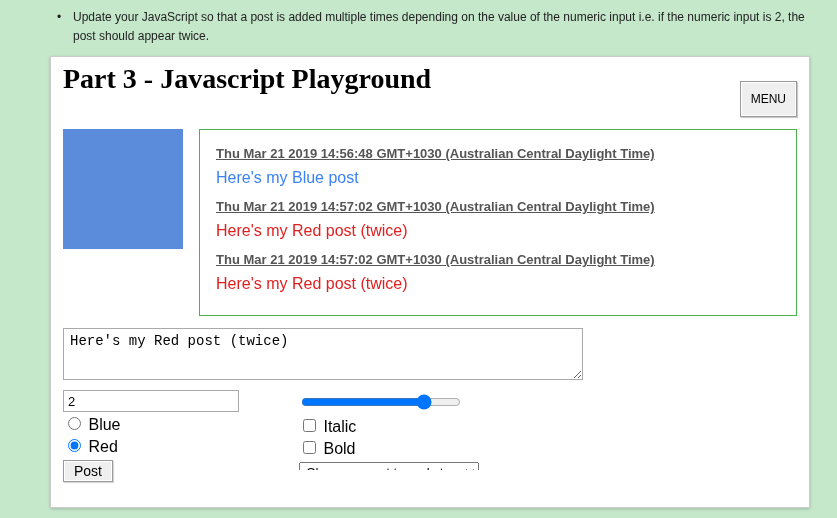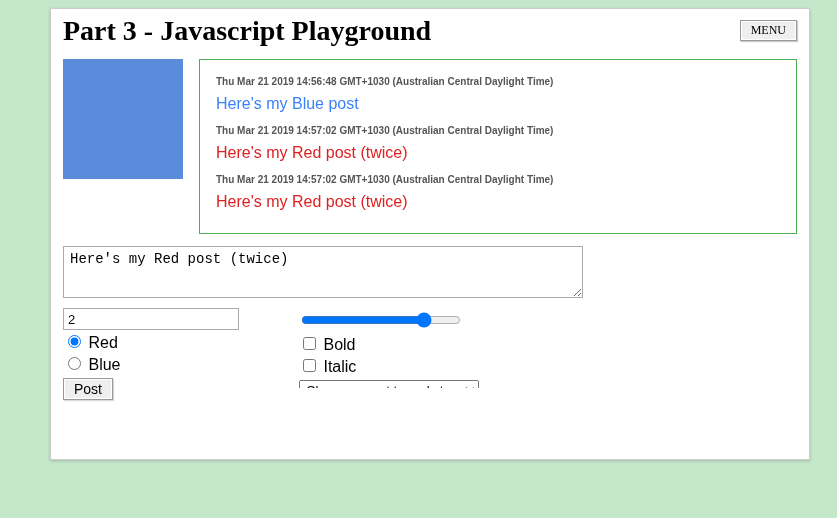--- a/index.html
+++ b/index.html
@@ -47,48 +47,49 @@
     }
     .title {
       font-family: "Times New Roman", Times, serif;
       font-size: 28px;
       font-weight: bold;
       margin: 0;
     }
     .menu-btn {
       background: #efefef;
       border: 1px solid #999;
-      padding: 2px 10px;
+      padding: 10px 10px;
       font-size: 12px;
-      font-family: Liberation Serif, serif;
+      font-family: Liberation Sans, sans-serif;
       cursor: pointer;
-      margin-top: 5px;
+      margin-top: 18px;
       box-shadow: inset 0 0 0 1px #fff, 1px 1px 1px rgba(0,0,0,0.2);
     }
     .content-row {
       display: flex;
       padding: 4px 12px 8px 12px;
     }
     .swatch {
       width: 120px;
       height: 120px;
       background: #5b8bdb;
       margin-right: 16px;
       flex-shrink: 0;
     }
     .posts-box {
       flex: 1;
       border: 1px solid #4caf50;
       padding: 10px 16px;
     }
     .post-ts {
-      font-size: 10px;
+      font-size: 13px;
       color: #555;
       font-weight: bold;
       margin: 6px 0 8px 0;
+      text-decoration: underline;
     }
     .post-body {
       font-size: 16px;
       margin: 0 0 12px 0;
     }
     .post-blue { color: #3b82f6; }
     .post-red { color: #e02020; }
     .compose {
       padding: 4px 12px 0 12px;
     }
@@ -154,20 +155,21 @@
     }
     .cut-off {
       overflow: hidden;
       height: 10px;
     }
   </style>
 </head>
 <body>
 
 <div class="outer">
+  <p class="bullet-note">Update your JavaScript so that a post is added multiple times depending on the value of the numeric input i.e. if the numeric input is 2, the post should appear twice.</p>
 
   <div class="app">
     <div class="header">
       <h1 class="title">Part 3 - Javascript Playground</h1>
       <button class="menu-btn">MENU</button>
     </div>
 
     <div class="content-row">
       <div class="swatch"></div>
       <div class="posts-box">
@@ -188,41 +190,41 @@
 
     <div class="compose">
       <textarea style="">Here's my Red post (twice)</textarea>
     </div>
 
     <div class="controls-row">
       <div class="left-col">
         <input type="text" class="num-input" value="2" style="">
         <div class="color-opts">
           <label>
+            <input type="radio" name="c" style="">
+            <span>Blue</span>
+          </label>
+          <label>
             <input type="radio" name="c" checked="" style="">
             <span>Red</span>
-          </label>
-          <label>
-            <input type="radio" name="c" style="">
-            <span>Blue</span>
           </label>
         </div>
         <button class="post-btn">Post</button>
       </div>
 
       <div class="right-col">
         <input type="range" min="0" max="100" class="slider" value="80" style="">
         <div class="style-opts">
           <label>
             <input type="checkbox" style="">
+            <span>Italic</span>
+          </label>
+          <label>
+            <input type="checkbox" style="">
             <span>Bold</span>
-          </label>
-          <label>
-            <input type="checkbox" style="">
-            <span>Italic</span>
           </label>
         </div>
         <div class="cut-off">
           <select class="reply-select">
             <option>Choose a post to reply to</option>
           </select>
         </div>
       </div>
     </div>
   </div>

